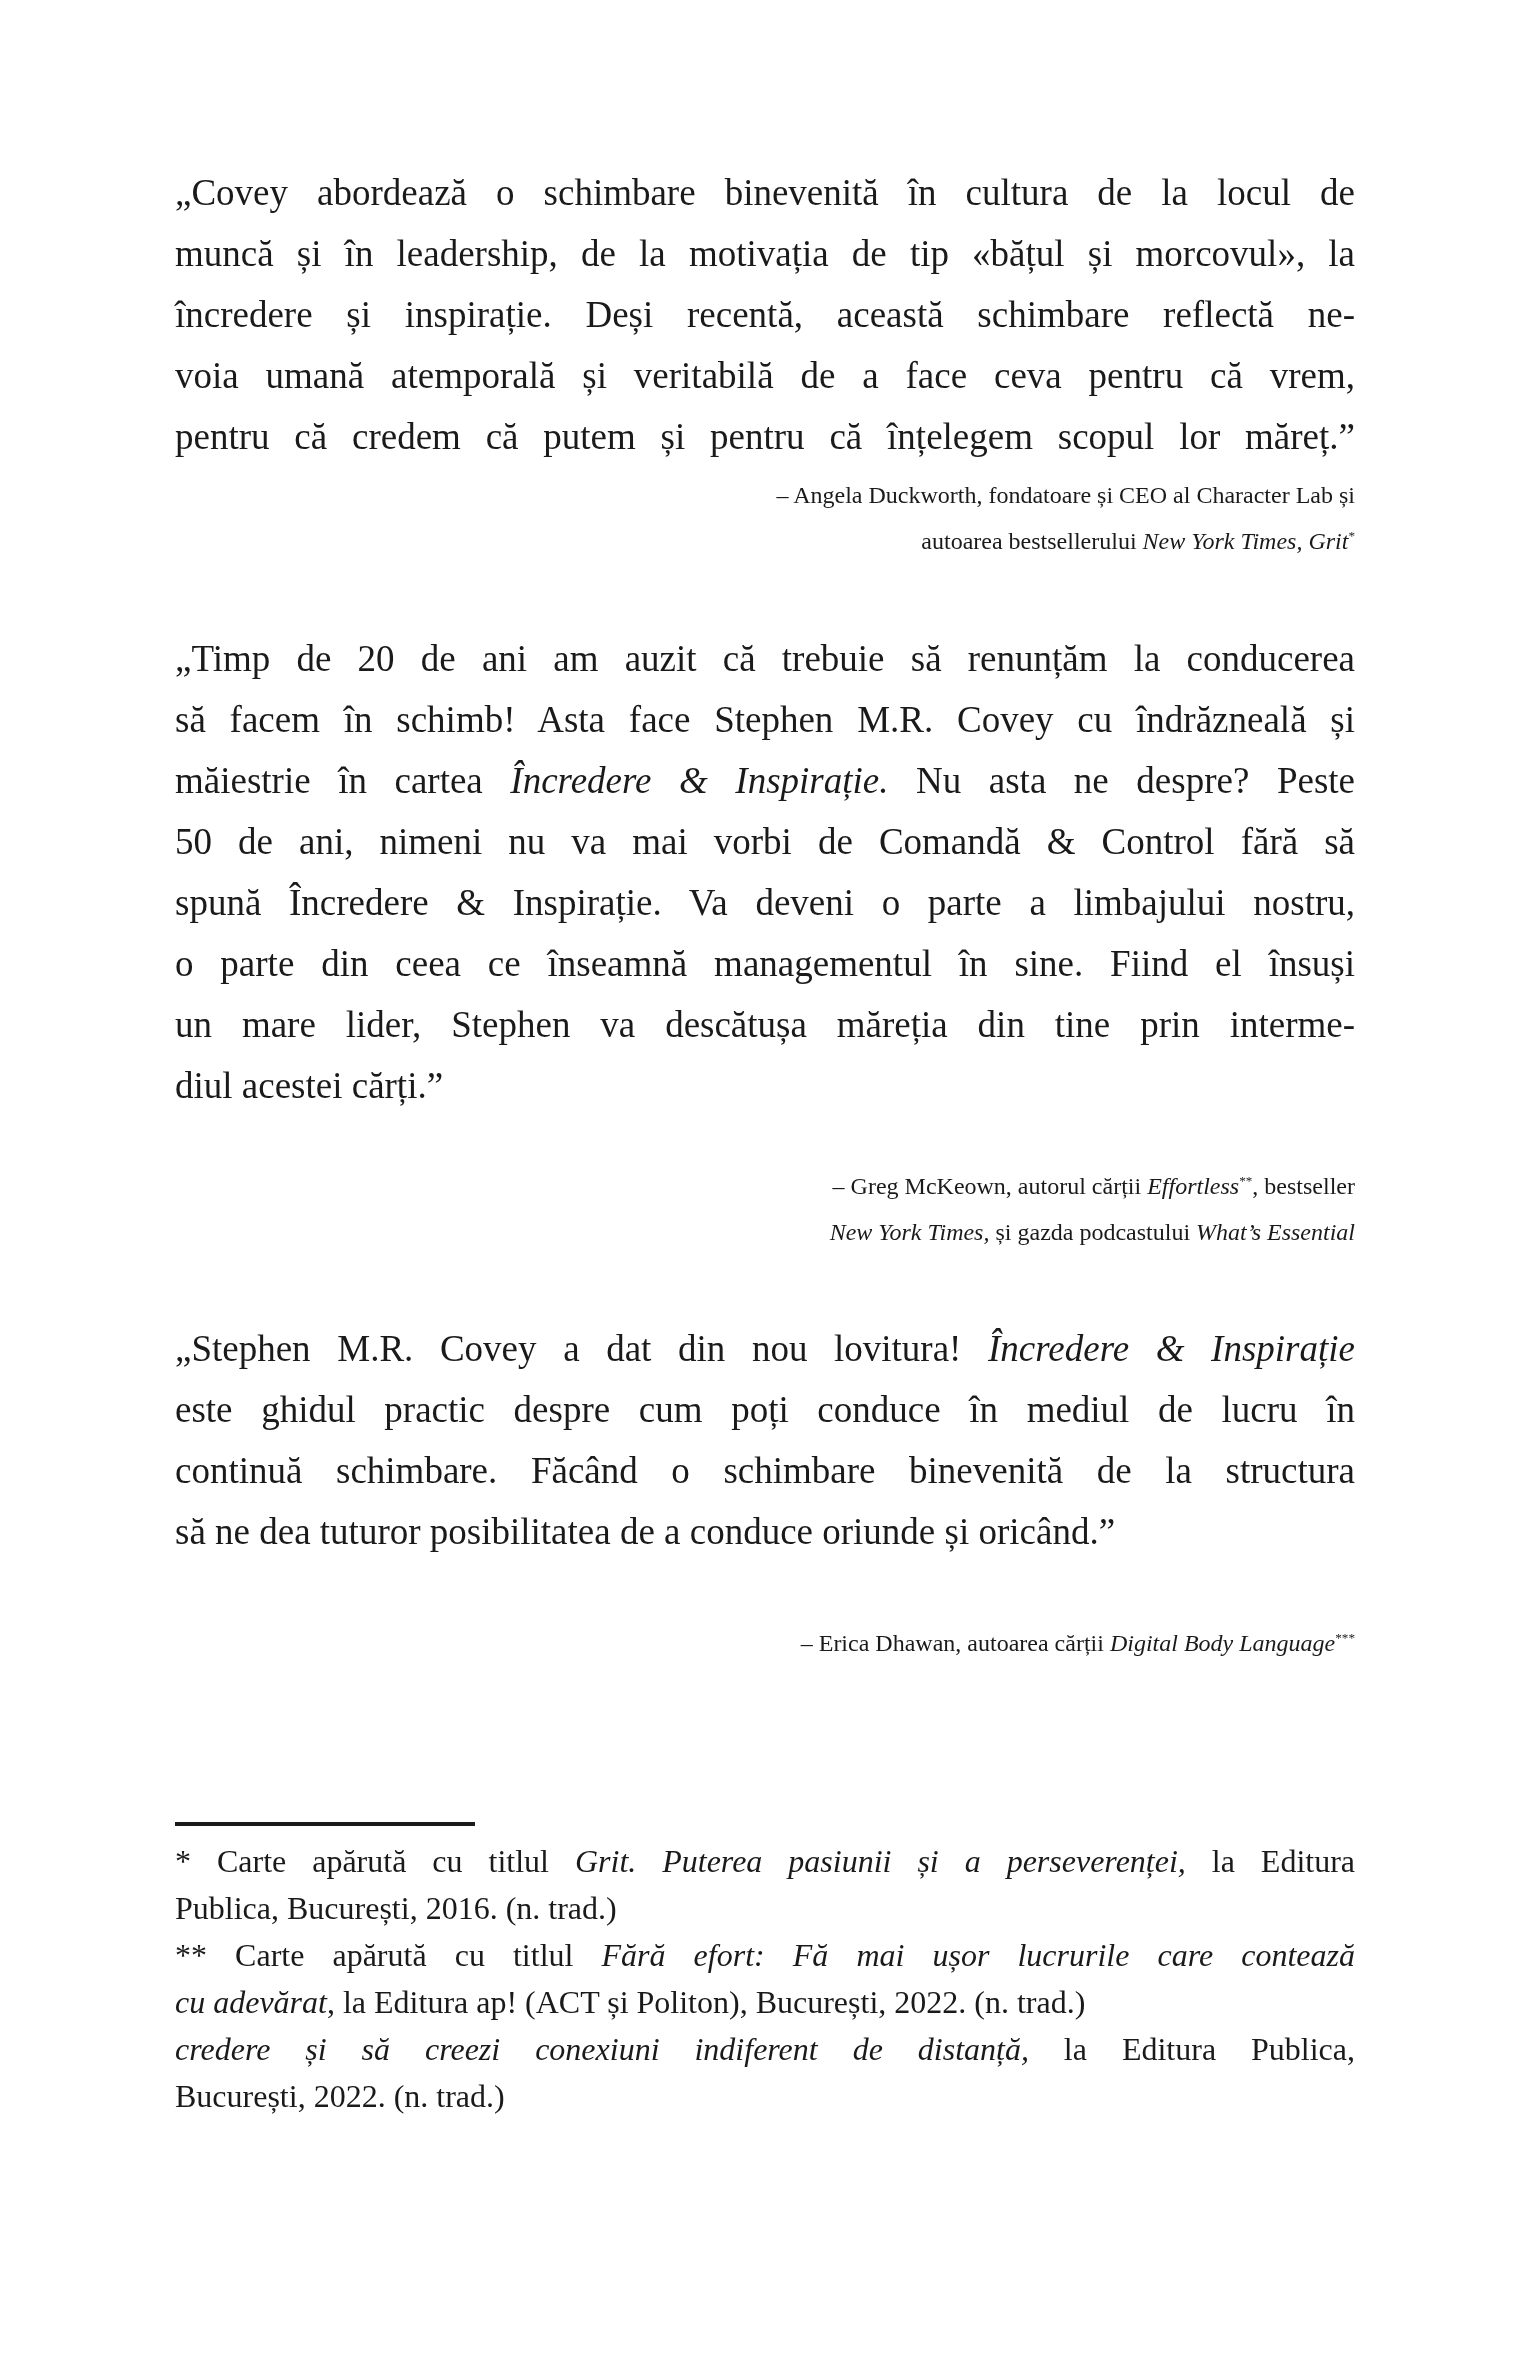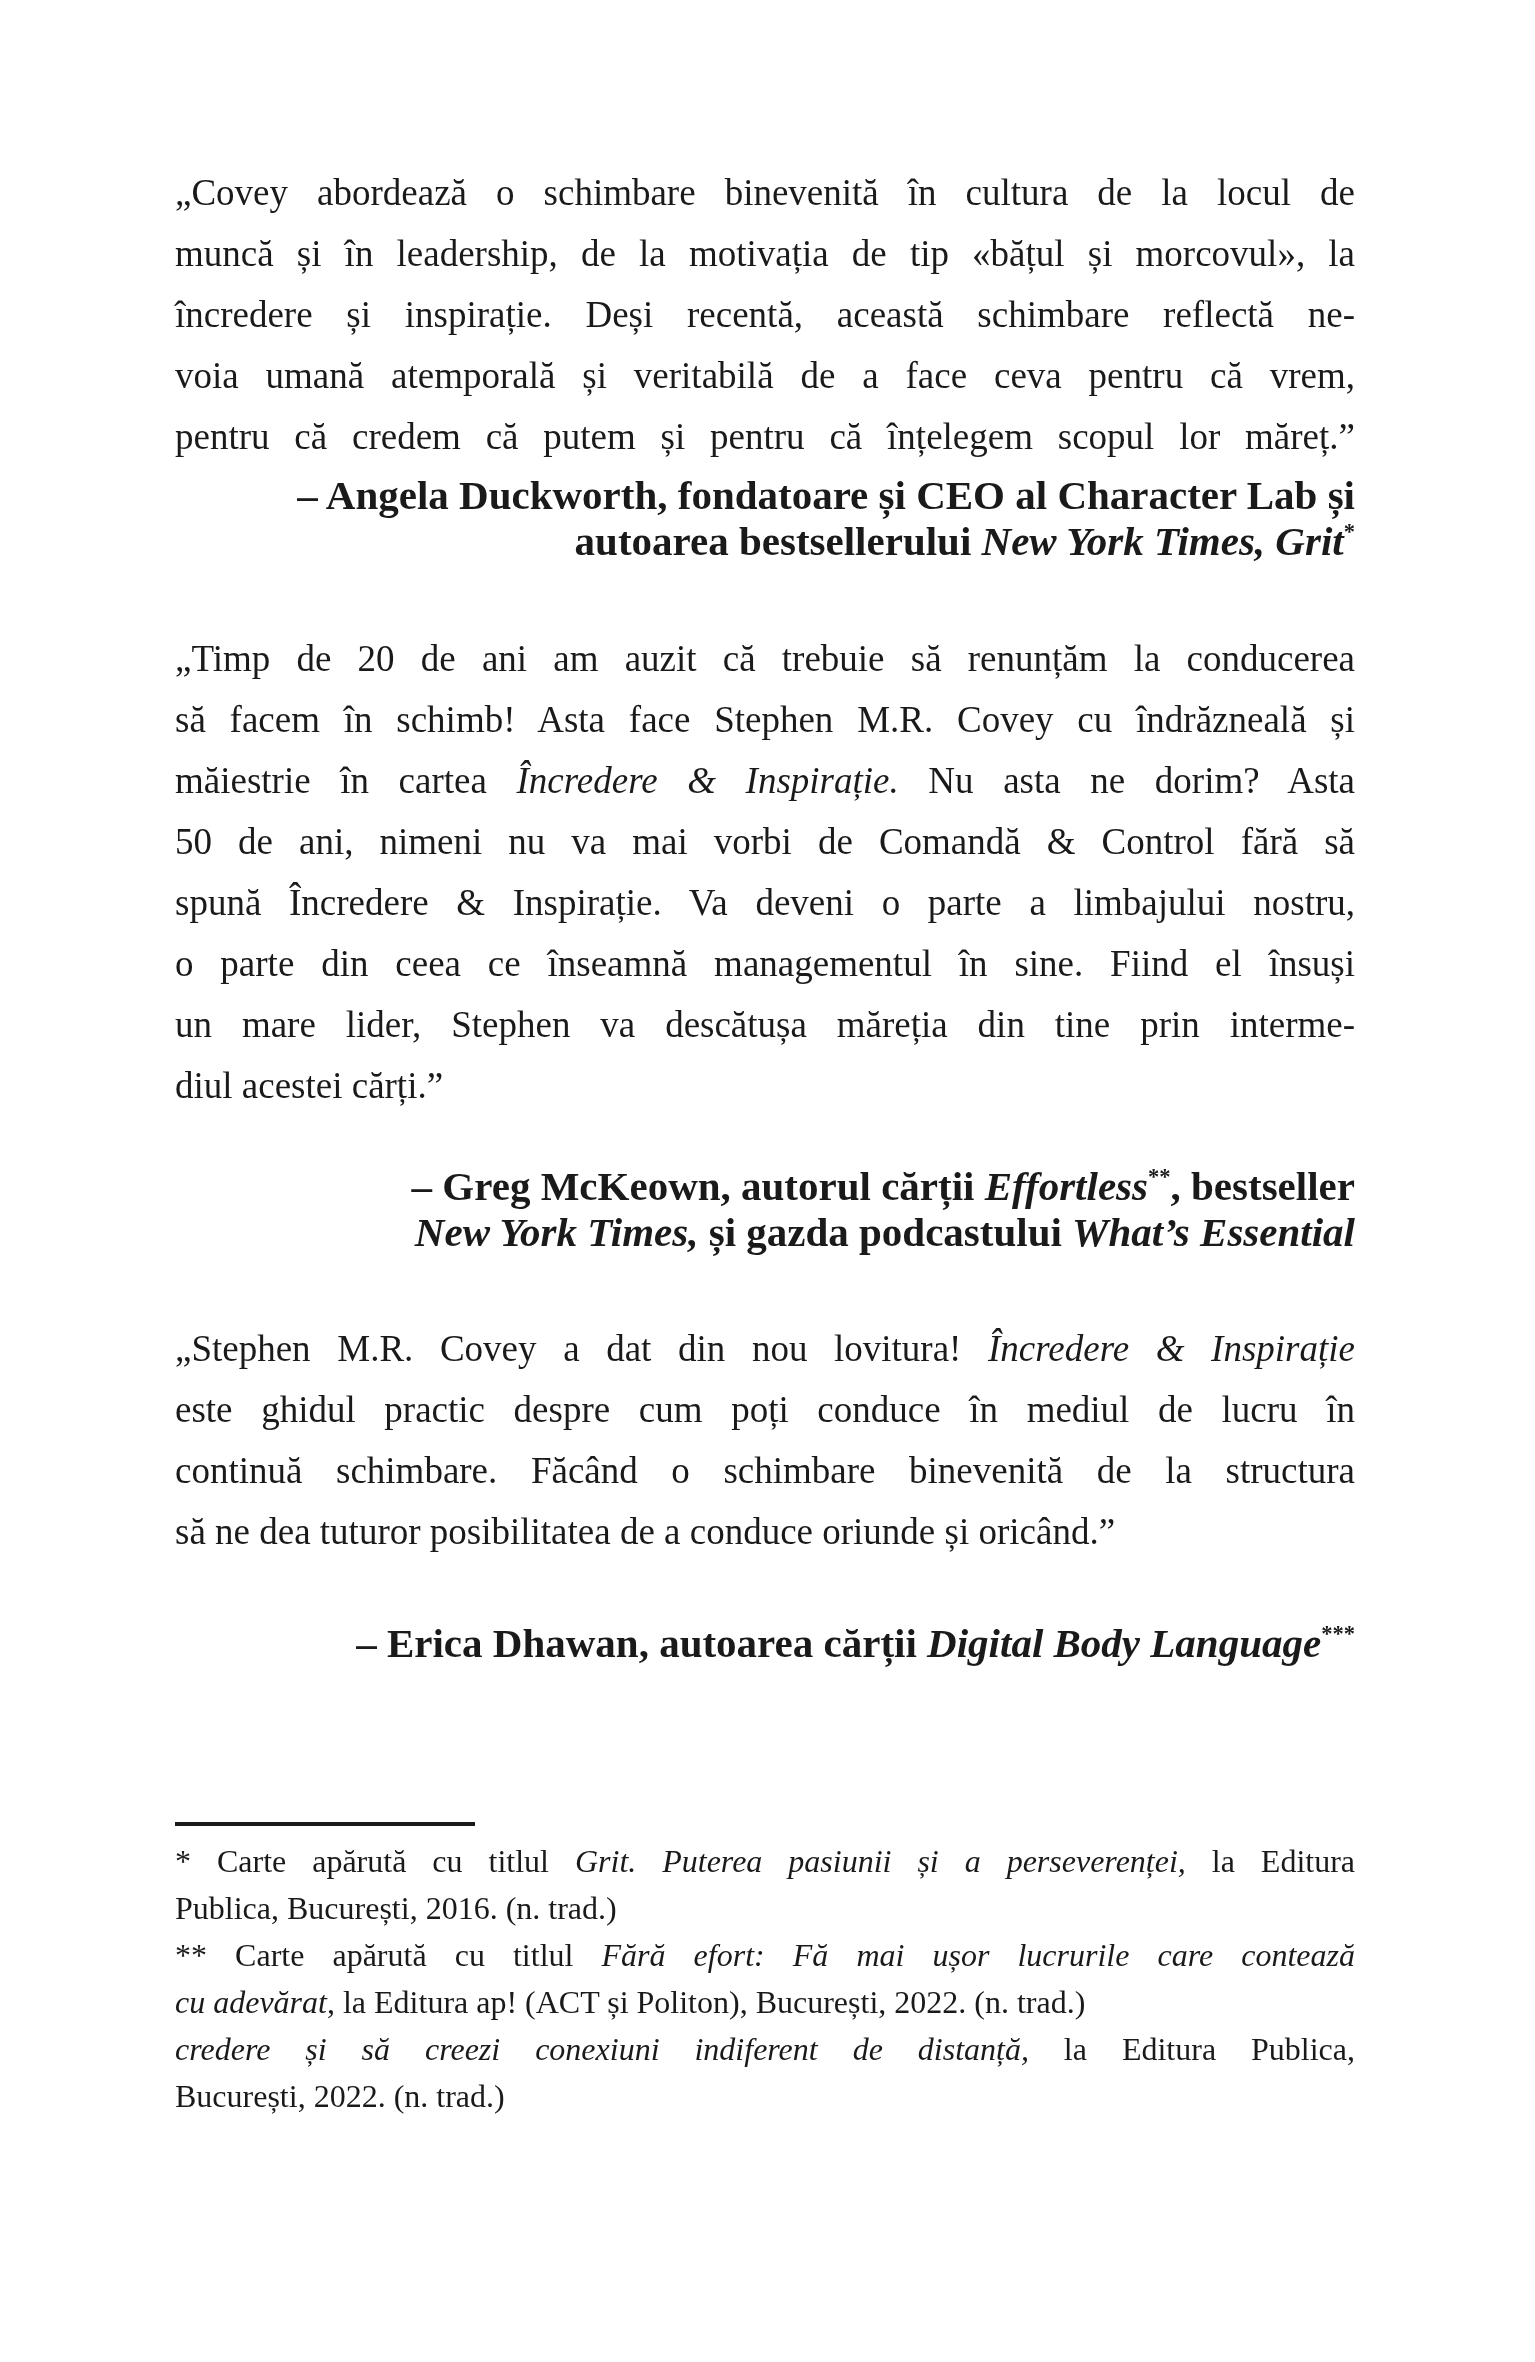--- a/index.html
+++ b/index.html
@@ -3,22 +3,22 @@
   <meta charset="utf-8">
   <style>
     html, body { margin: 0; padding: 0; background: #ffffff; }
     body { width: 1535px; height: 2362px; position: relative; overflow: hidden;
            font-family: "Liberation Serif", "DejaVu Serif", serif; color: #1a1a1a; }
     .page { position: absolute; left: 0; top: 0; width: 1535px; height: 2106px; }
     .blk { position: absolute; left: 175px; width: 1180px; }
     .line { display: block; height: 61px; line-height: 61px; font-size: 37px;
             white-space: nowrap; text-align-last: justify; text-align: justify; }
     .line.last { text-align-last: left; }
-    .attr .line { font-weight: bold; text-align: left; text-align-last: right;
-                  font-size: 41px; height: 46px; line-height: 46px; }
+    .attr .line { font-weight: normal; text-align: left; text-align-last: right;
+                  font-size: 24px; height: 46px; line-height: 46px; }
     .fn .line { font-size: 32px; height: 47px; line-height: 47px; }
     i { font-style: italic; }
     sup { font-size: 0.55em; vertical-align: 0.7em; line-height: 0; }
     .rule { position: absolute; left: 175px; top: 1822px; width: 300px; height: 4px; background: #1a1a1a; }
   </style>
 </head>
 <body>
 
 <div class="page">
 
@@ -30,21 +30,21 @@
     <span class="line">pentru că credem că putem și pentru că înțelegem scopul lor măreț.”</span>
   </div>
   <div class="blk attr" style="top:472px;">
     <span class="line">– Angela Duckworth, fondatoare și CEO al Character Lab și</span>
     <span class="line"><span>autoarea bestsellerului </span><i>New York Times, Grit</i><sup>*</sup></span>
   </div>
 
   <div class="blk" style="top:628px;">
     <span class="line">„Timp de 20 de ani am auzit că trebuie să renunțăm la conducerea</span>
     <span class="line">să facem în schimb! Asta face Stephen M.R. Covey cu îndrăzneală și</span>
-    <span class="line"><span>măiestrie în cartea </span><i>Încredere &amp; Inspirație.</i><span> Nu asta ne dorim? Asta</span></span>
+    <span class="line"><span>măiestrie în cartea </span><i>Încredere &amp; Inspirație.</i><span> Nu asta ne despre? Peste</span></span>
     <span class="line">50 de ani, nimeni nu va mai vorbi de Comandă &amp; Control fără să</span>
     <span class="line">spună Încredere &amp; Inspirație. Va deveni o parte a limbajului nostru,</span>
     <span class="line">o parte din ceea ce înseamnă managementul în sine. Fiind el însuși</span>
     <span class="line">un mare lider, Stephen va descătușa măreția din tine prin interme-</span>
     <span class="line last">diul acestei cărți.”</span>
   </div>
   <div class="blk attr" style="top:1163px;">
     <span class="line"><span>– Greg McKeown, autorul cărții </span><i>Effortless</i><sup>**</sup><span>, bestseller</span></span>
     <span class="line"><i>New York Times,</i><span> și gazda podcastului </span><i>What’s Essential</i></span>
   </div>

